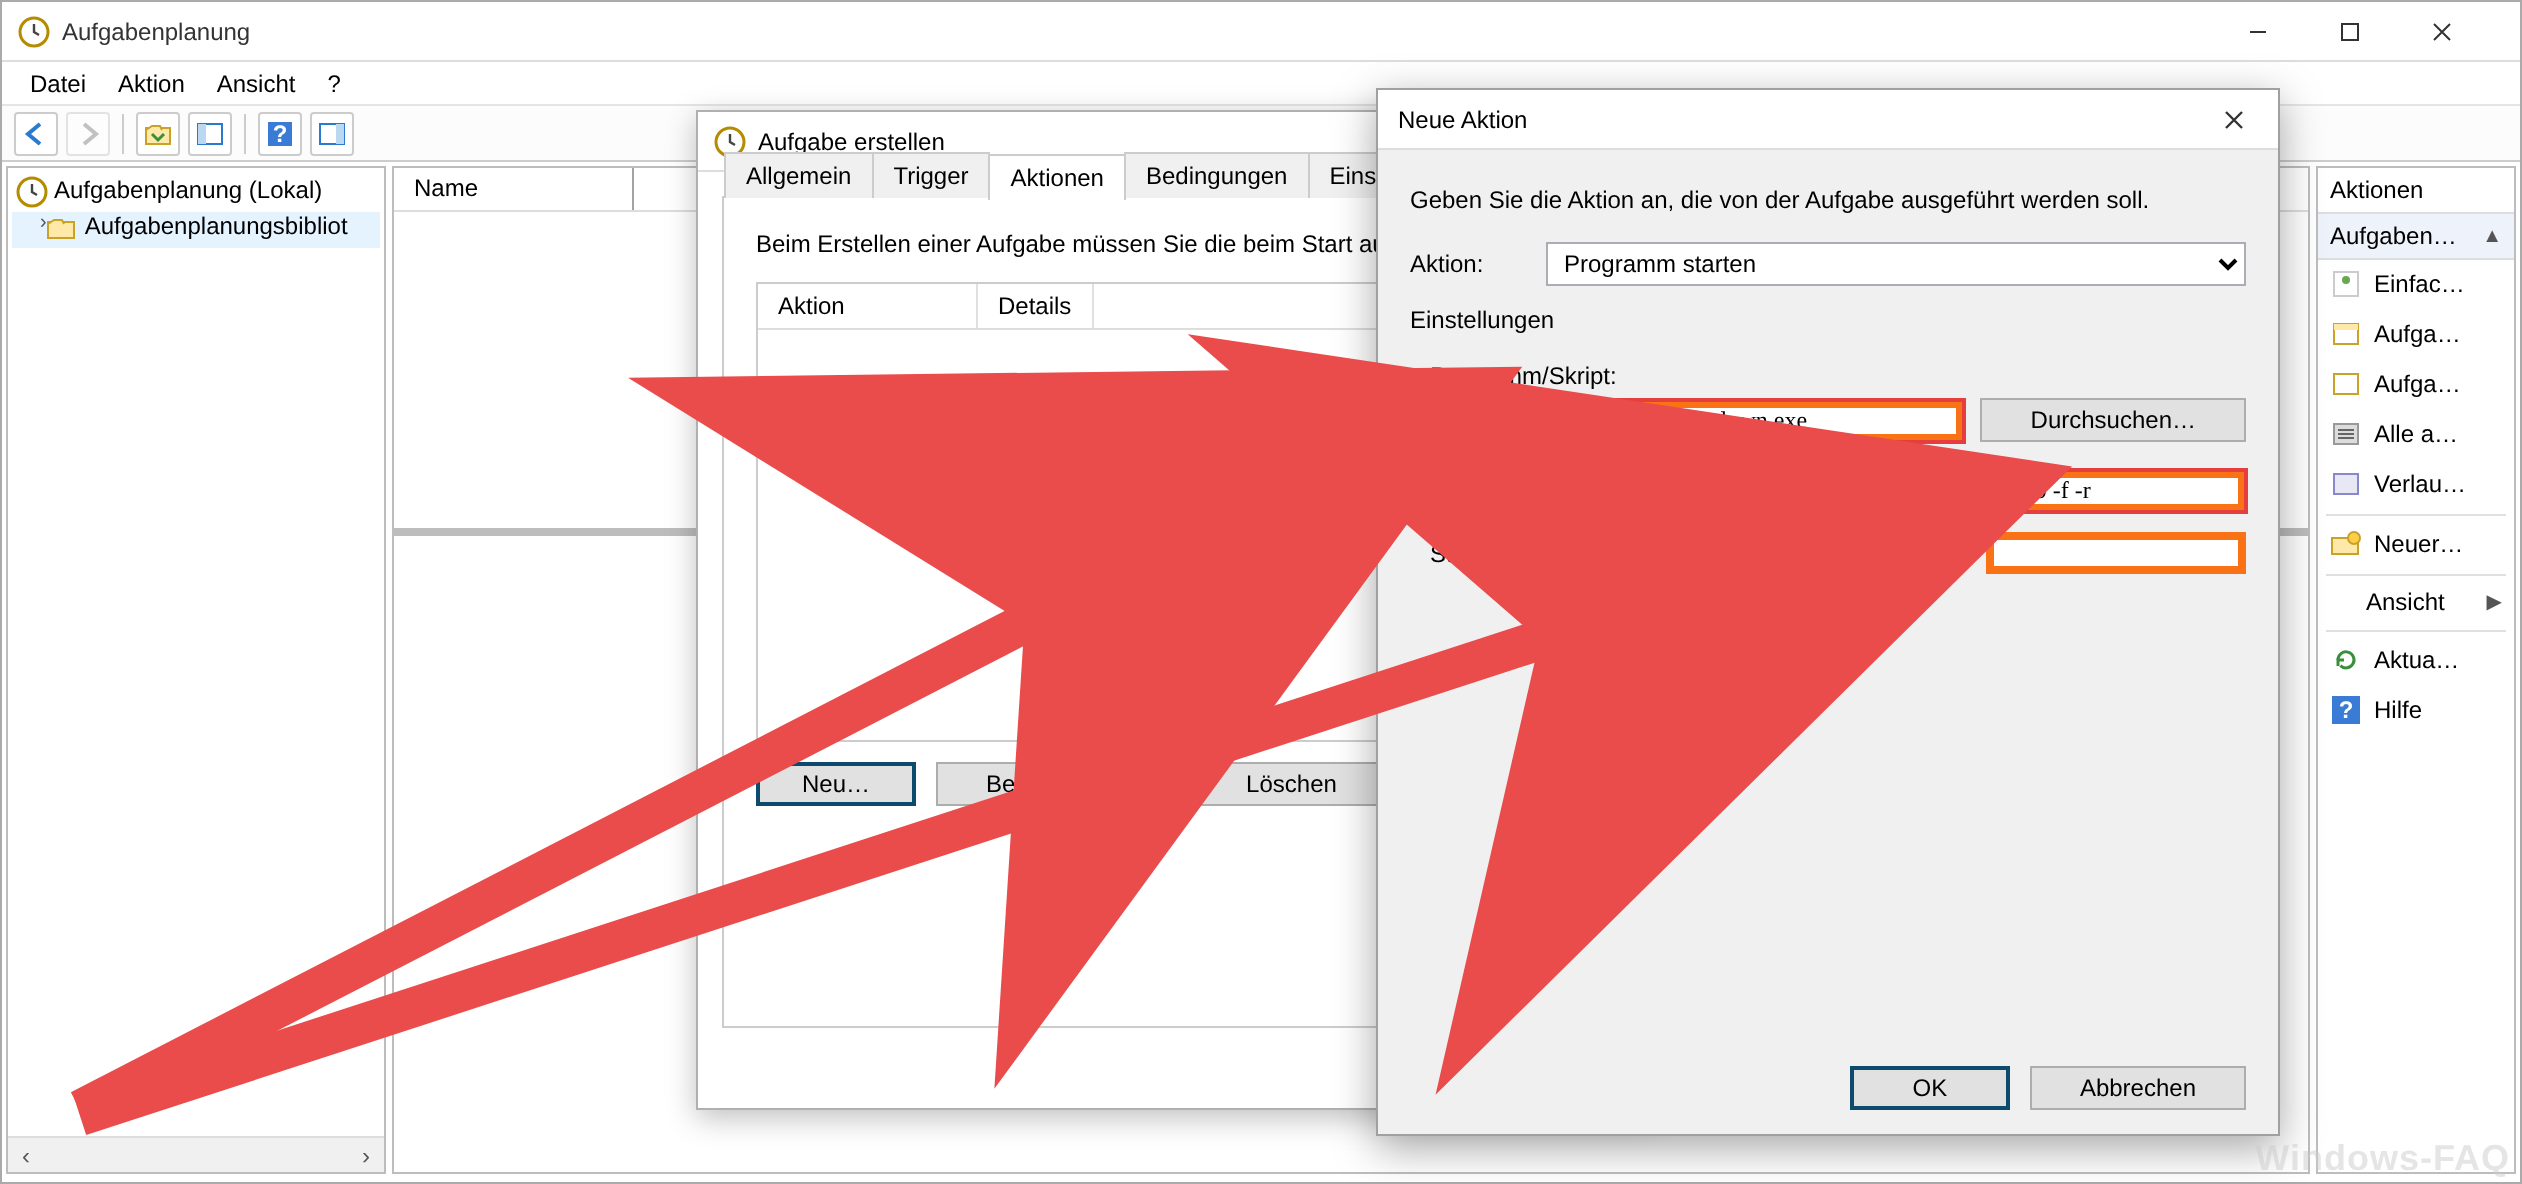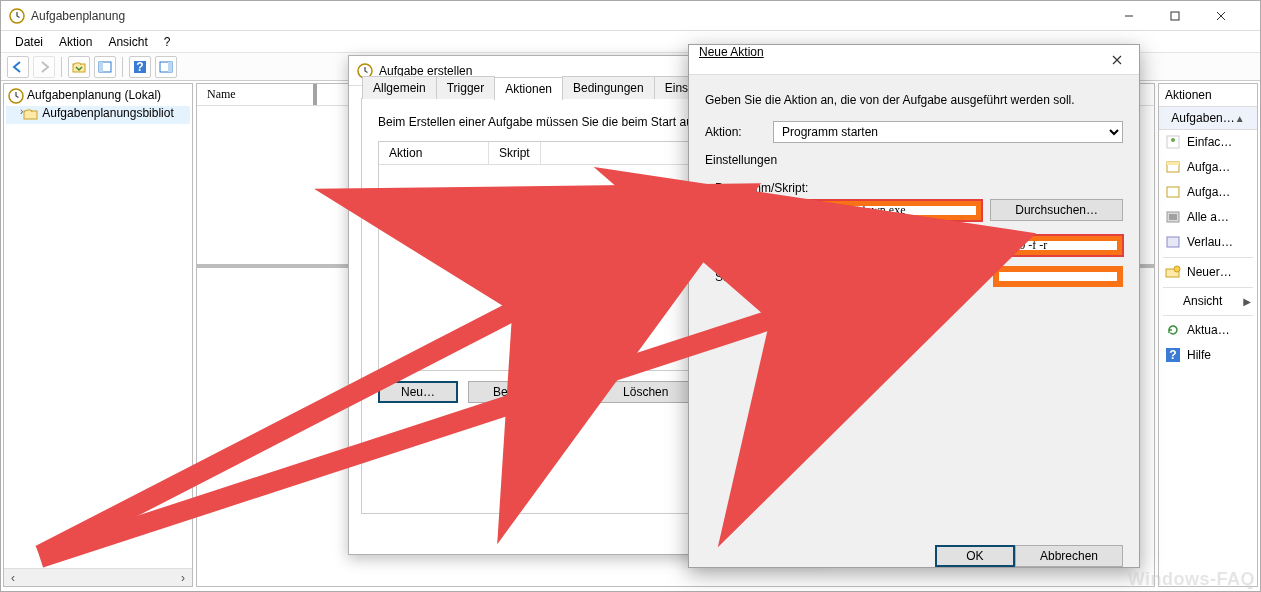--- a/index.html
+++ b/index.html
@@ -23,27 +23,27 @@
 .tree-item { display:flex; height:18px; padding-left:2px; }
 .tree-icon { width:16px; height:16px; margin-right:3px; }
 .tree-sub { padding-left:14px; background:#e5f3ff; }
 .h-scroll { height:18px; background:#f0f0f0; border-top:1px solid #ddd; display:flex; align-items:center; }
 .h-scroll .arrow { width:18px; height:18px; display:flex; align-items:center; justify-content:center; color:#555; }
 .h-scroll .track { flex:1; position:relative; }
 .h-scroll .thumb { position:absolute; left:15px; width:80px; top:2px; bottom:2px; background:#ccc; border-radius:2px; }
 
 .middle-pane { flex:1; border:1px solid #bdbdbd; margin:0 3px; display:flex; flex-direction:column; }
 .mid-header { height:22px; background:#fff; border-bottom:1px solid #ddd; display:flex; }
-.mid-col { padding:3px 10px; border-right:4px solid #a3a3a3;font-family:Liberation Serif, serif; }
+.mid-col { padding:3px 10px; border-right:1px solid #a3a3a3; }
 .mid-top { height:180px; }
 .mid-bot { flex:1; border-top:4px solid #bdbdbd; }
 
 .actions-pane { width:100px; border:1px solid #bdbdbd; background:#fff; }
 .actions-head { background:#fff; padding:4px 6px; border-bottom:1px solid #ddd; font-weight:400; }
-.actions-sub { background:#eef3fb; padding:4px 6px; display:flex; justify-content:center; align-items:center; border-bottom:1px solid #ddd; }
+.actions-sub { background:#eef3fb; padding:4px 6px; display:flex; justify-content:space-between; align-items:center; border-bottom:1px solid #ddd; }
 .act-item { display:flex; align-items:center; padding:4px 6px; gap:6px; white-space:nowrap; overflow:hidden; text-overflow:ellipsis; border-bottom:1px solid transparent; }
 .act-item .ai-icon { width:16px; height:16px; flex-shrink:0; }
 .act-sep { height:1px; background:#e0e0e0; margin:2px 4px; }
 
 
 .create-dialog { position:absolute; left:348px; top:55px; width:480px; height:500px; border:1px solid #b0b0b0; background:#fff; box-shadow:0 4px 14px rgba(0,0,0,.25); }
 .dlg-title { height:30px; display:flex; align-items:center; padding:0 8px; background:#fff; border-bottom:1px solid #ddd; }
 .dlg-title .icon { width:16px; height:16px; margin-right:6px; }
 .dlg-body { position:absolute; left:12px; right:12px; top:42px; bottom:40px; border:1px solid #ccc; background:#fff; }
 .tabs { display:flex; position:absolute; top:-23px; left:0; }
@@ -52,32 +52,32 @@
 .ct-desc { padding:16px 16px 8px; }
 .ct-table { margin:4px 16px 0; border:1px solid #ccc; height:230px; }
 .ct-th { display:flex; background:#fff; border-bottom:1px solid #ddd; }
 .ct-th div { padding:4px 10px; border-right:1px solid #e0e0e0; }
 .ct-buttons { display:flex; gap:10px; padding:0 16px; margin-top:10px; }
 .btn { border:1px solid #adadad; background:#e1e1e1; padding:3px 24px; min-width:80px; text-align:center; }
 .btn.default { border:2px solid #0c4a6e; padding:2px 15px; }
 
 
 .action-dialog { position:absolute; left:688px; top:44px; width:452px; height:524px; border:1px solid #a0a0a0; background:#f0f0f0; box-shadow:0 6px 20px rgba(0,0,0,.35); }
-.ad-title { height:30px; display:flex; justify-content:space-between; padding:0 0 0 10px; background:#fff; border-bottom:1px solid #ddd;text-decoration:underline; }
+.ad-title { height:30px; display:flex; align-items:center; justify-content:space-between; padding:0 0 0 10px; background:#fff; border-bottom:1px solid #ddd; }
 .ad-close { width:44px; height:30px; display:flex; align-items:center; justify-content:center; }
 .ad-body { padding:12px 16px; background:#f0f0f0; }
 .ad-row { display:flex; align-items:center; margin:10px 0; gap:8px; }
 .ad-row label { min-width:60px; }
 select.ad-type { flex:1; height:22px; border:1px solid #abadb3; background:#fff; padding:0 4px; }
 .fieldset-label { margin:8px 0 4px; }
-.txt { height:21px; border:6px solid #f97316; background:#fff; padding:0 4px; font-family:"Segoe UI"; }
+.txt { height:21px; border:4px solid #f97316; background:#fff; padding:0 4px; font-family:"Segoe UI"; }
 .prog-row { display:flex; gap:8px; align-items:center; }
 .prog-row .txt { flex:1; }
 .red-box { outline:2px solid #e53e3e; outline-offset:-1px; }
-.ad-footer { position:absolute; bottom:0; right:16px; display:flex; }
+.ad-footer { position:absolute; bottom:12px; right:16px; display:flex; gap:10px; }
 
 
 .arrows { position:absolute; inset:0; pointer-events:none; }
 
 
 .clock-svg { width:16px; height:16px; }
 
 .chev { font-size:10px; color:#555; }
 .watermark { position:absolute; right:6px; bottom:2px; color:#ccc; font-size:18px; font-weight:600; letter-spacing:.5px; opacity:.5; pointer-events:none; }
 </style>
@@ -279,21 +279,21 @@
       <div class="tab">Allgemein</div>
       <div class="tab">Trigger</div>
       <div class="tab active">Aktionen</div>
       <div class="tab">Bedingungen</div>
       <div class="tab">Einstellungen</div>
     </div>
     <div class="ct-desc">Beim Erstellen einer Aufgabe müssen Sie die beim Start auszu</div>
     <div class="ct-table">
       <div class="ct-th">
         <div style="width:110px">Aktion</div>
-        <div>Skript</div>
+        <div>Details</div>
       </div>
     </div>
     <div class="ct-buttons">
       <div class="btn default">Neu…</div>
       <div class="btn">Bearbeiten…</div>
       <div class="btn">Löschen</div>
     </div>
   </div>
 </div>
 

